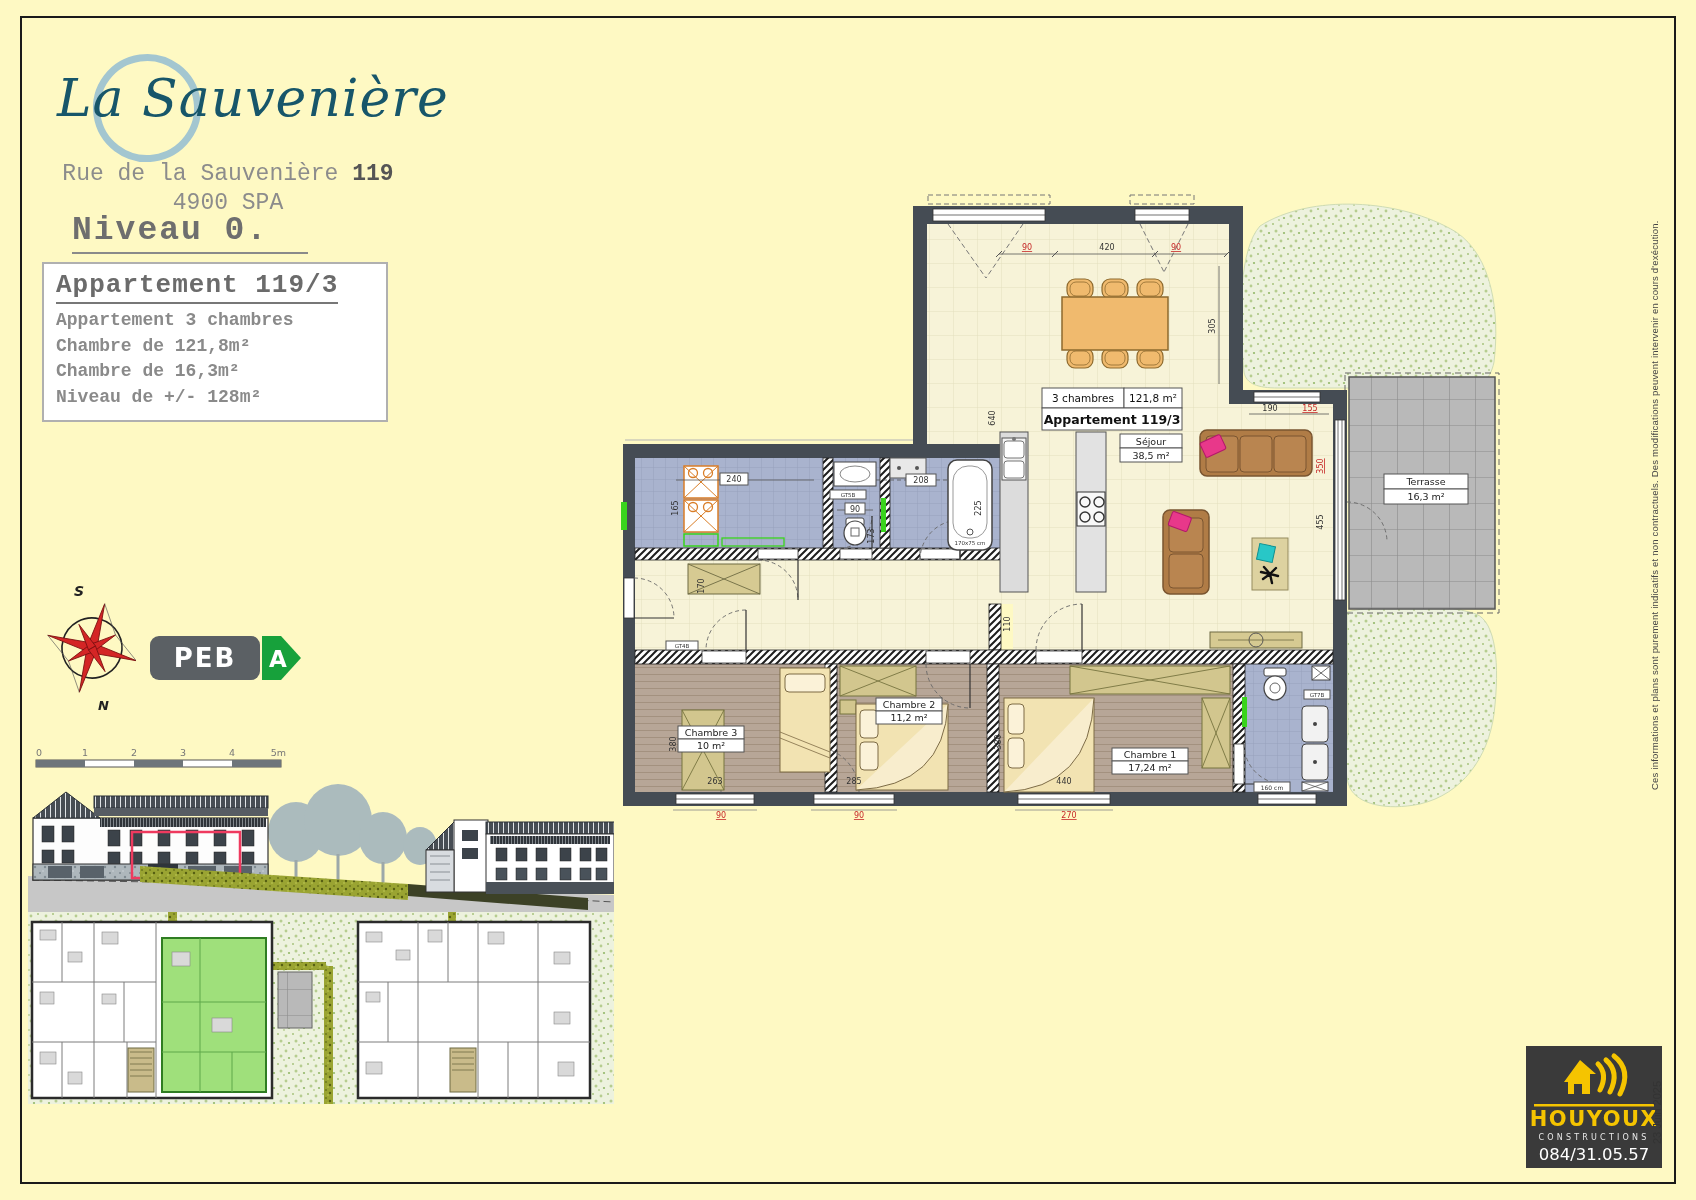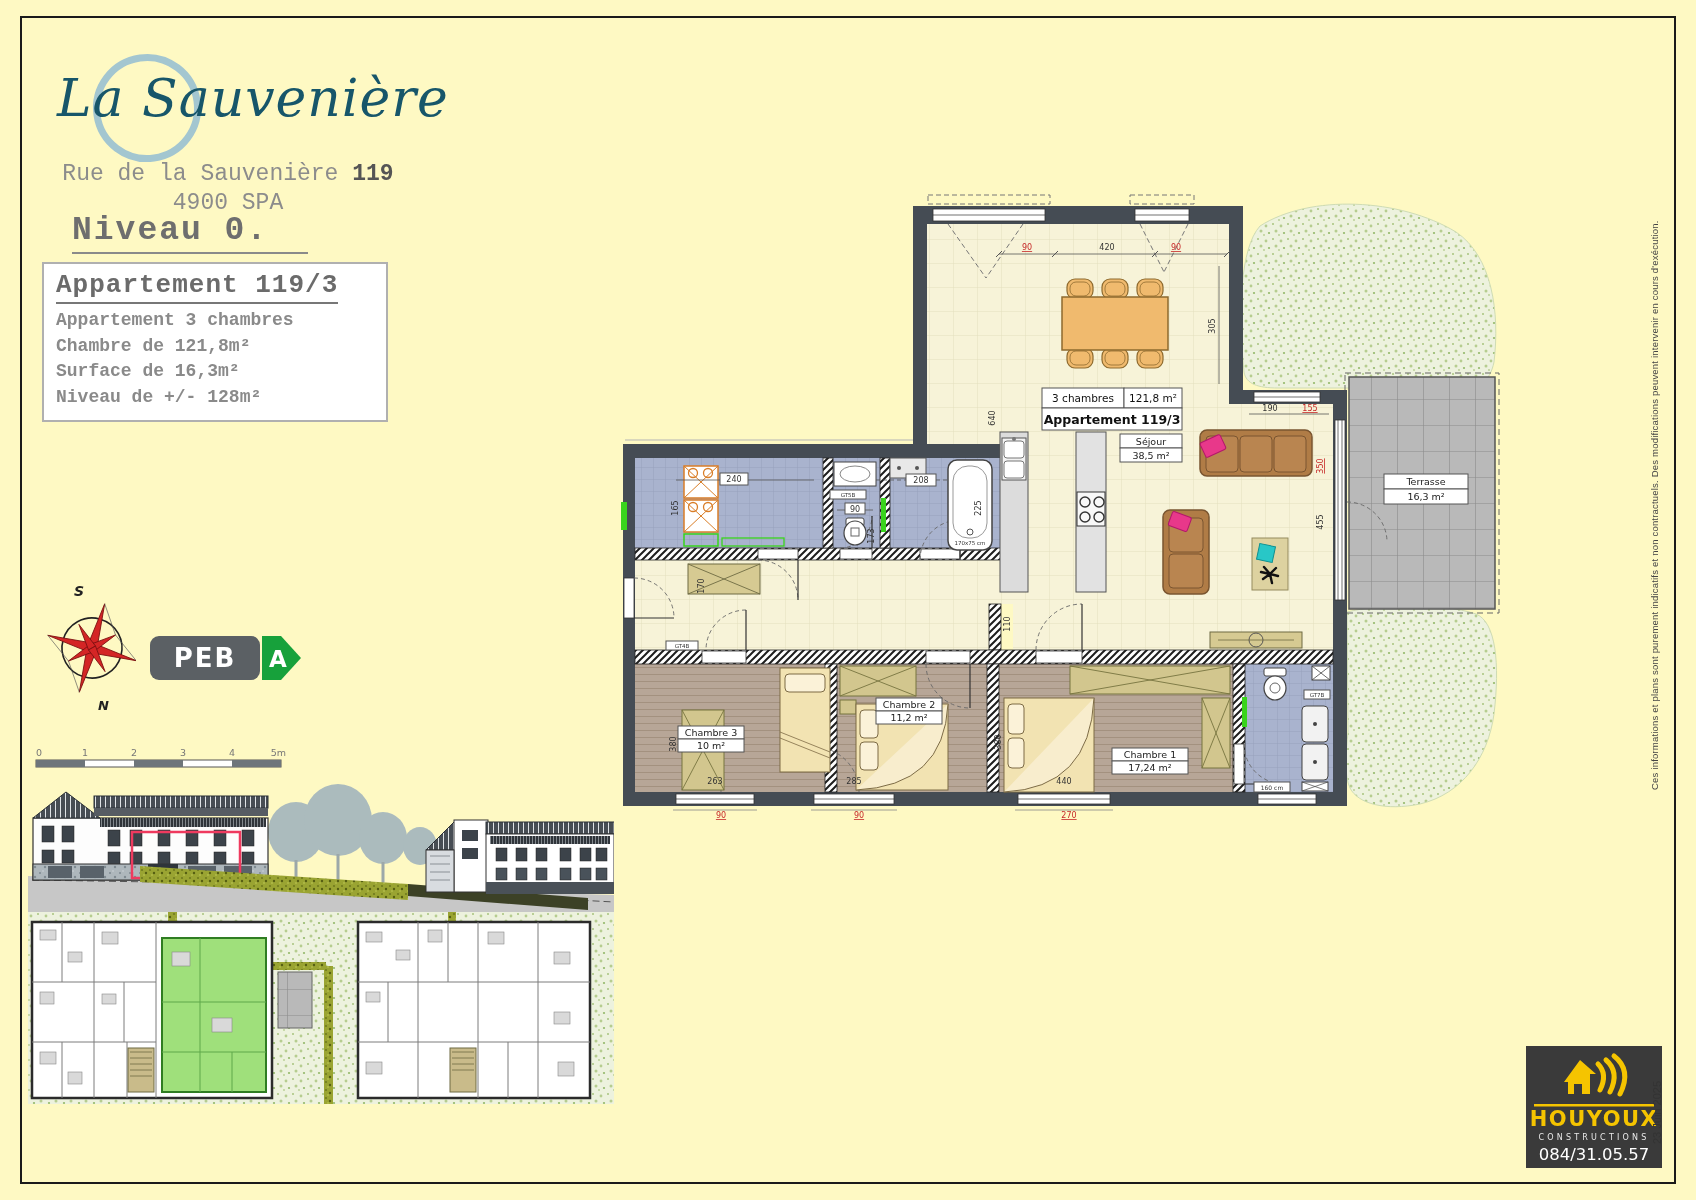--- a/index.html
+++ b/index.html
@@ -59,21 +59,21 @@
   <div id="address">
     <div><span>Rue de la Sauvenière </span><b>119</b></div>
     <div>4900 SPA</div>
   </div>
   <div id="niveau">Niveau 0.</div>
 
   <div id="info-box">
     <div class="title">Appartement 119/3</div>
     <div class="line">Appartement 3 chambres</div>
     <div class="line">Chambre de 121,8m²</div>
-    <div class="line">Surface de 16,3m²</div>
+    <div class="line">Chambre de 16,3m²</div>
     <div class="line">Niveau de +/- 128m²</div>
   </div>
 
   <svg class="abs" style="left:46px;top:580px" width="90" height="134" viewBox="0 0 90 134">
     <text x="28" y="16" font-size="14" font-style="italic" font-weight="bold" fill="#222">S</text>
     <g transform="translate(46,68) rotate(16)">
       <circle r="30" fill="none" stroke="#222" stroke-width="1.6"></circle>
       <g fill="#d42525" stroke="#7a1010" stroke-width="0.8">
         <polygon points="0,-46 5,0 -5,0"></polygon>
           <polygon points="0,46 5,0 -5,0"></polygon>

